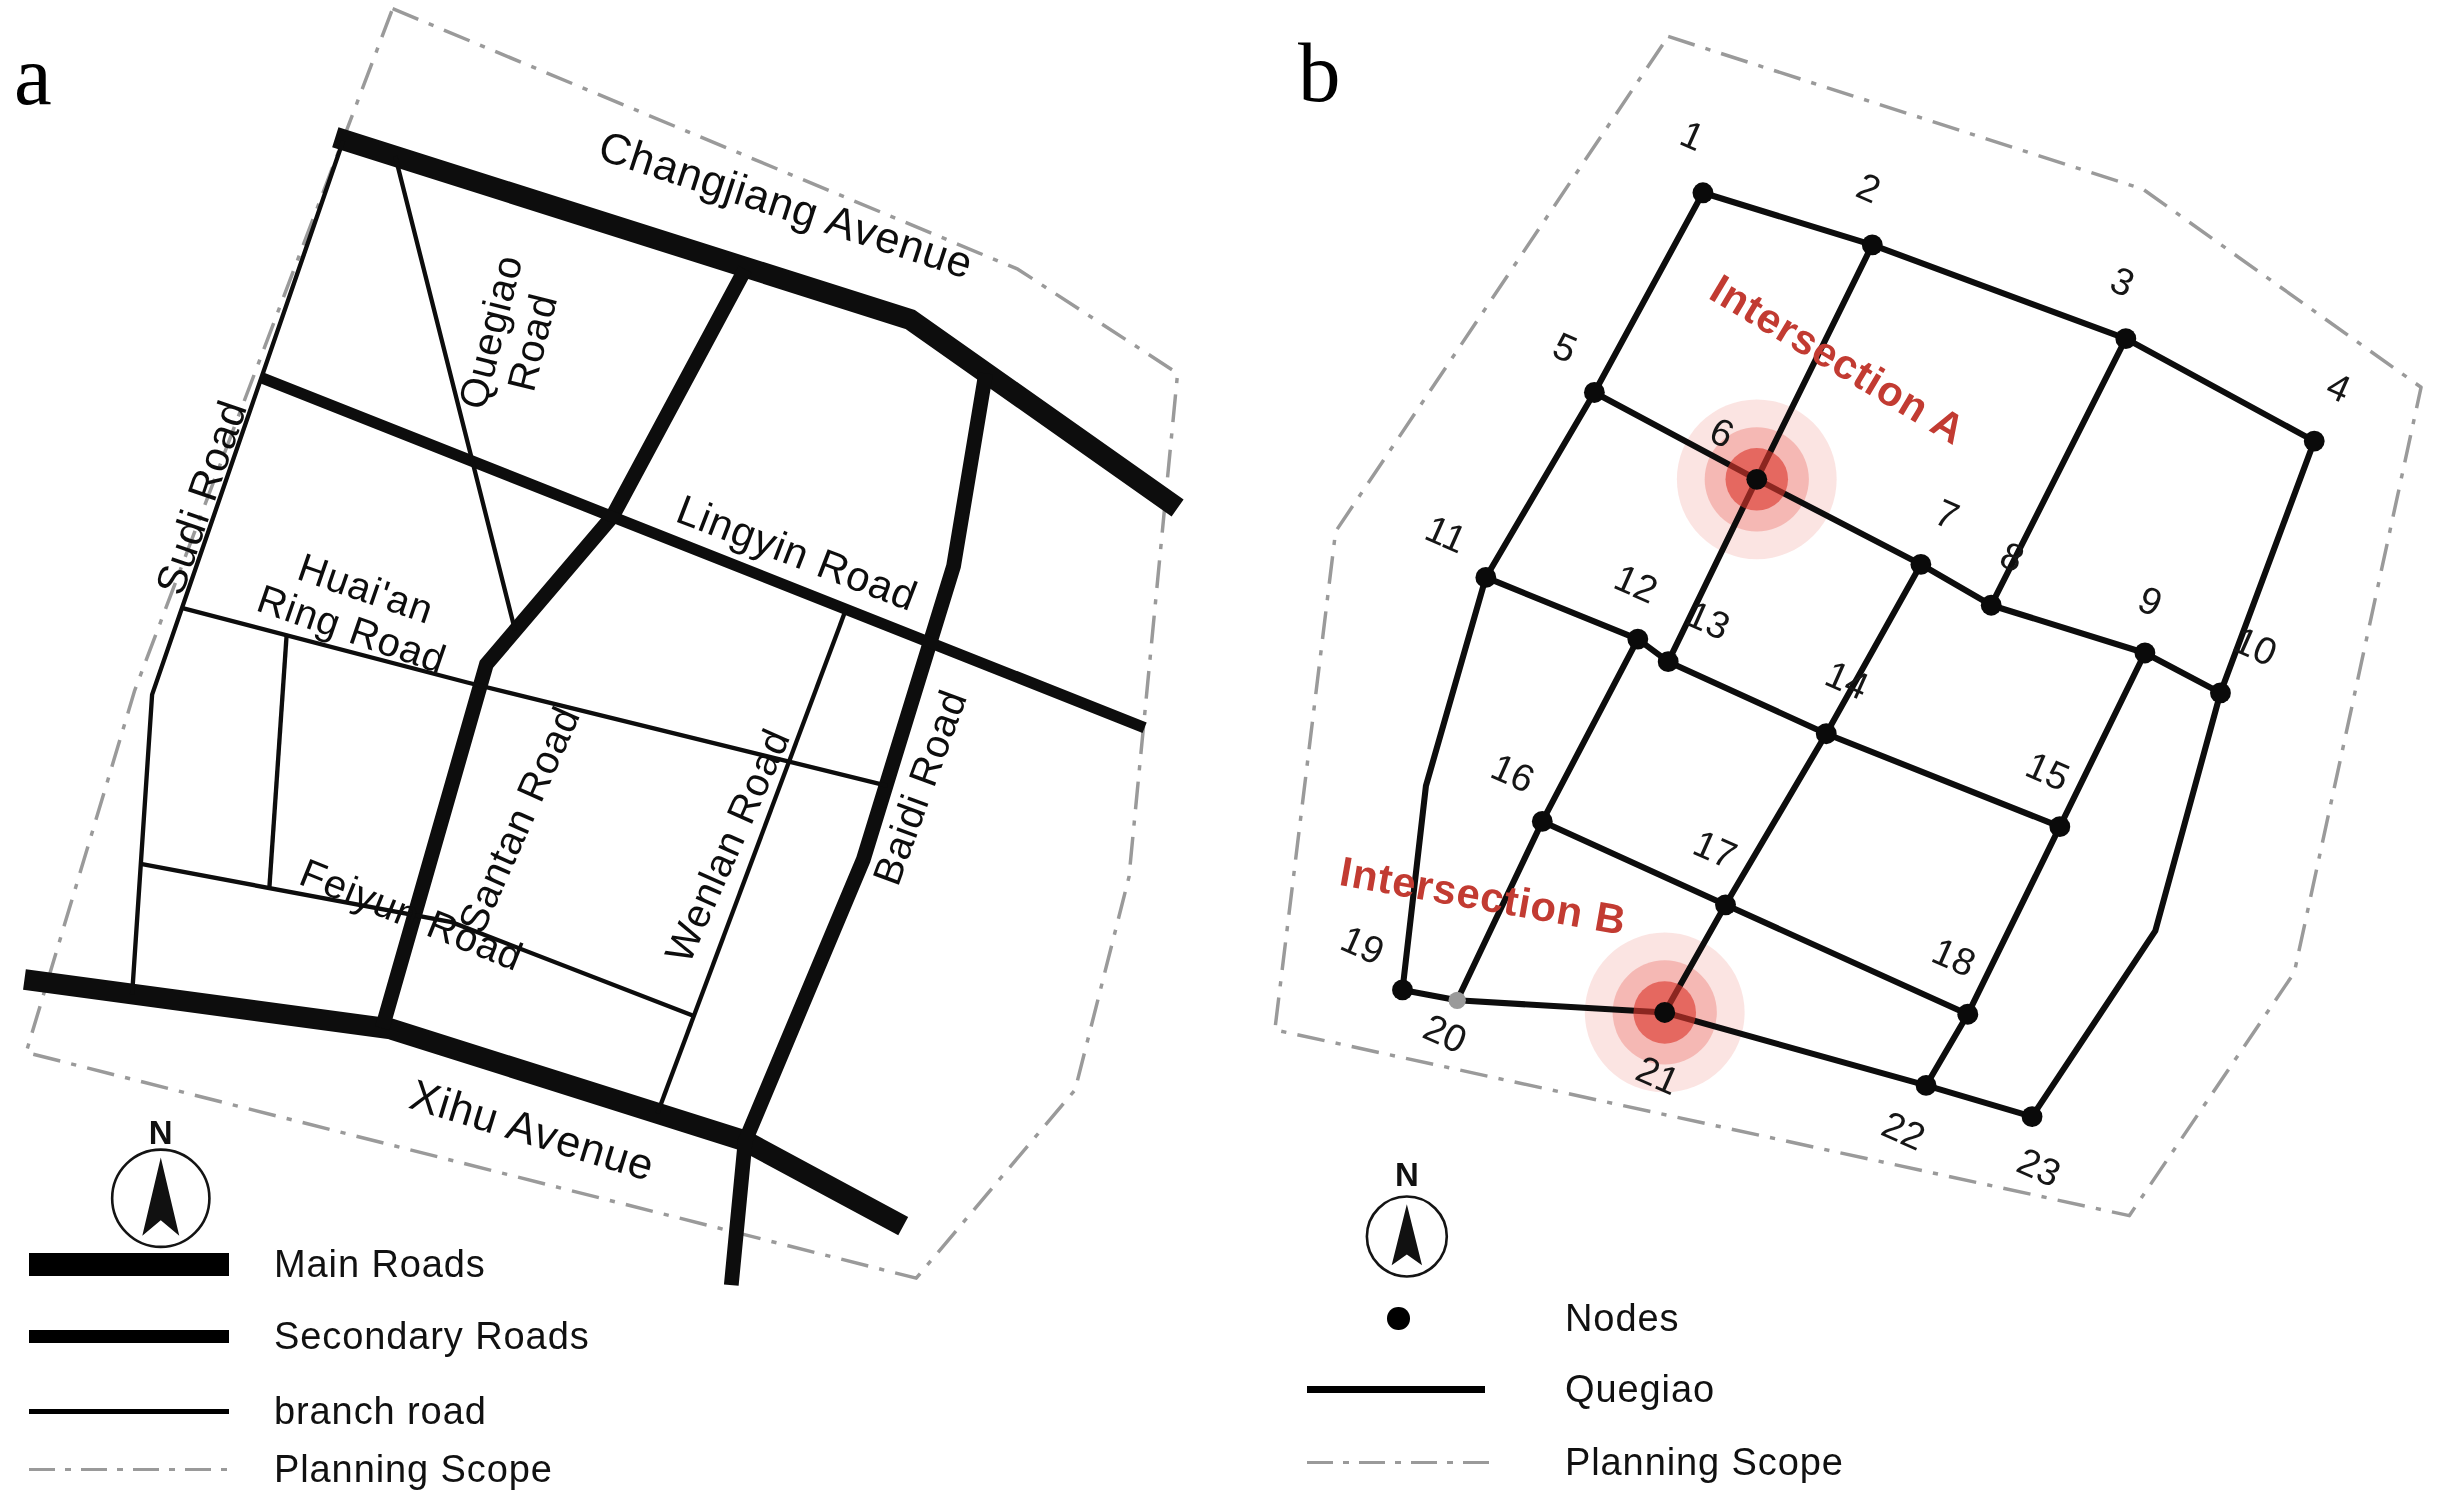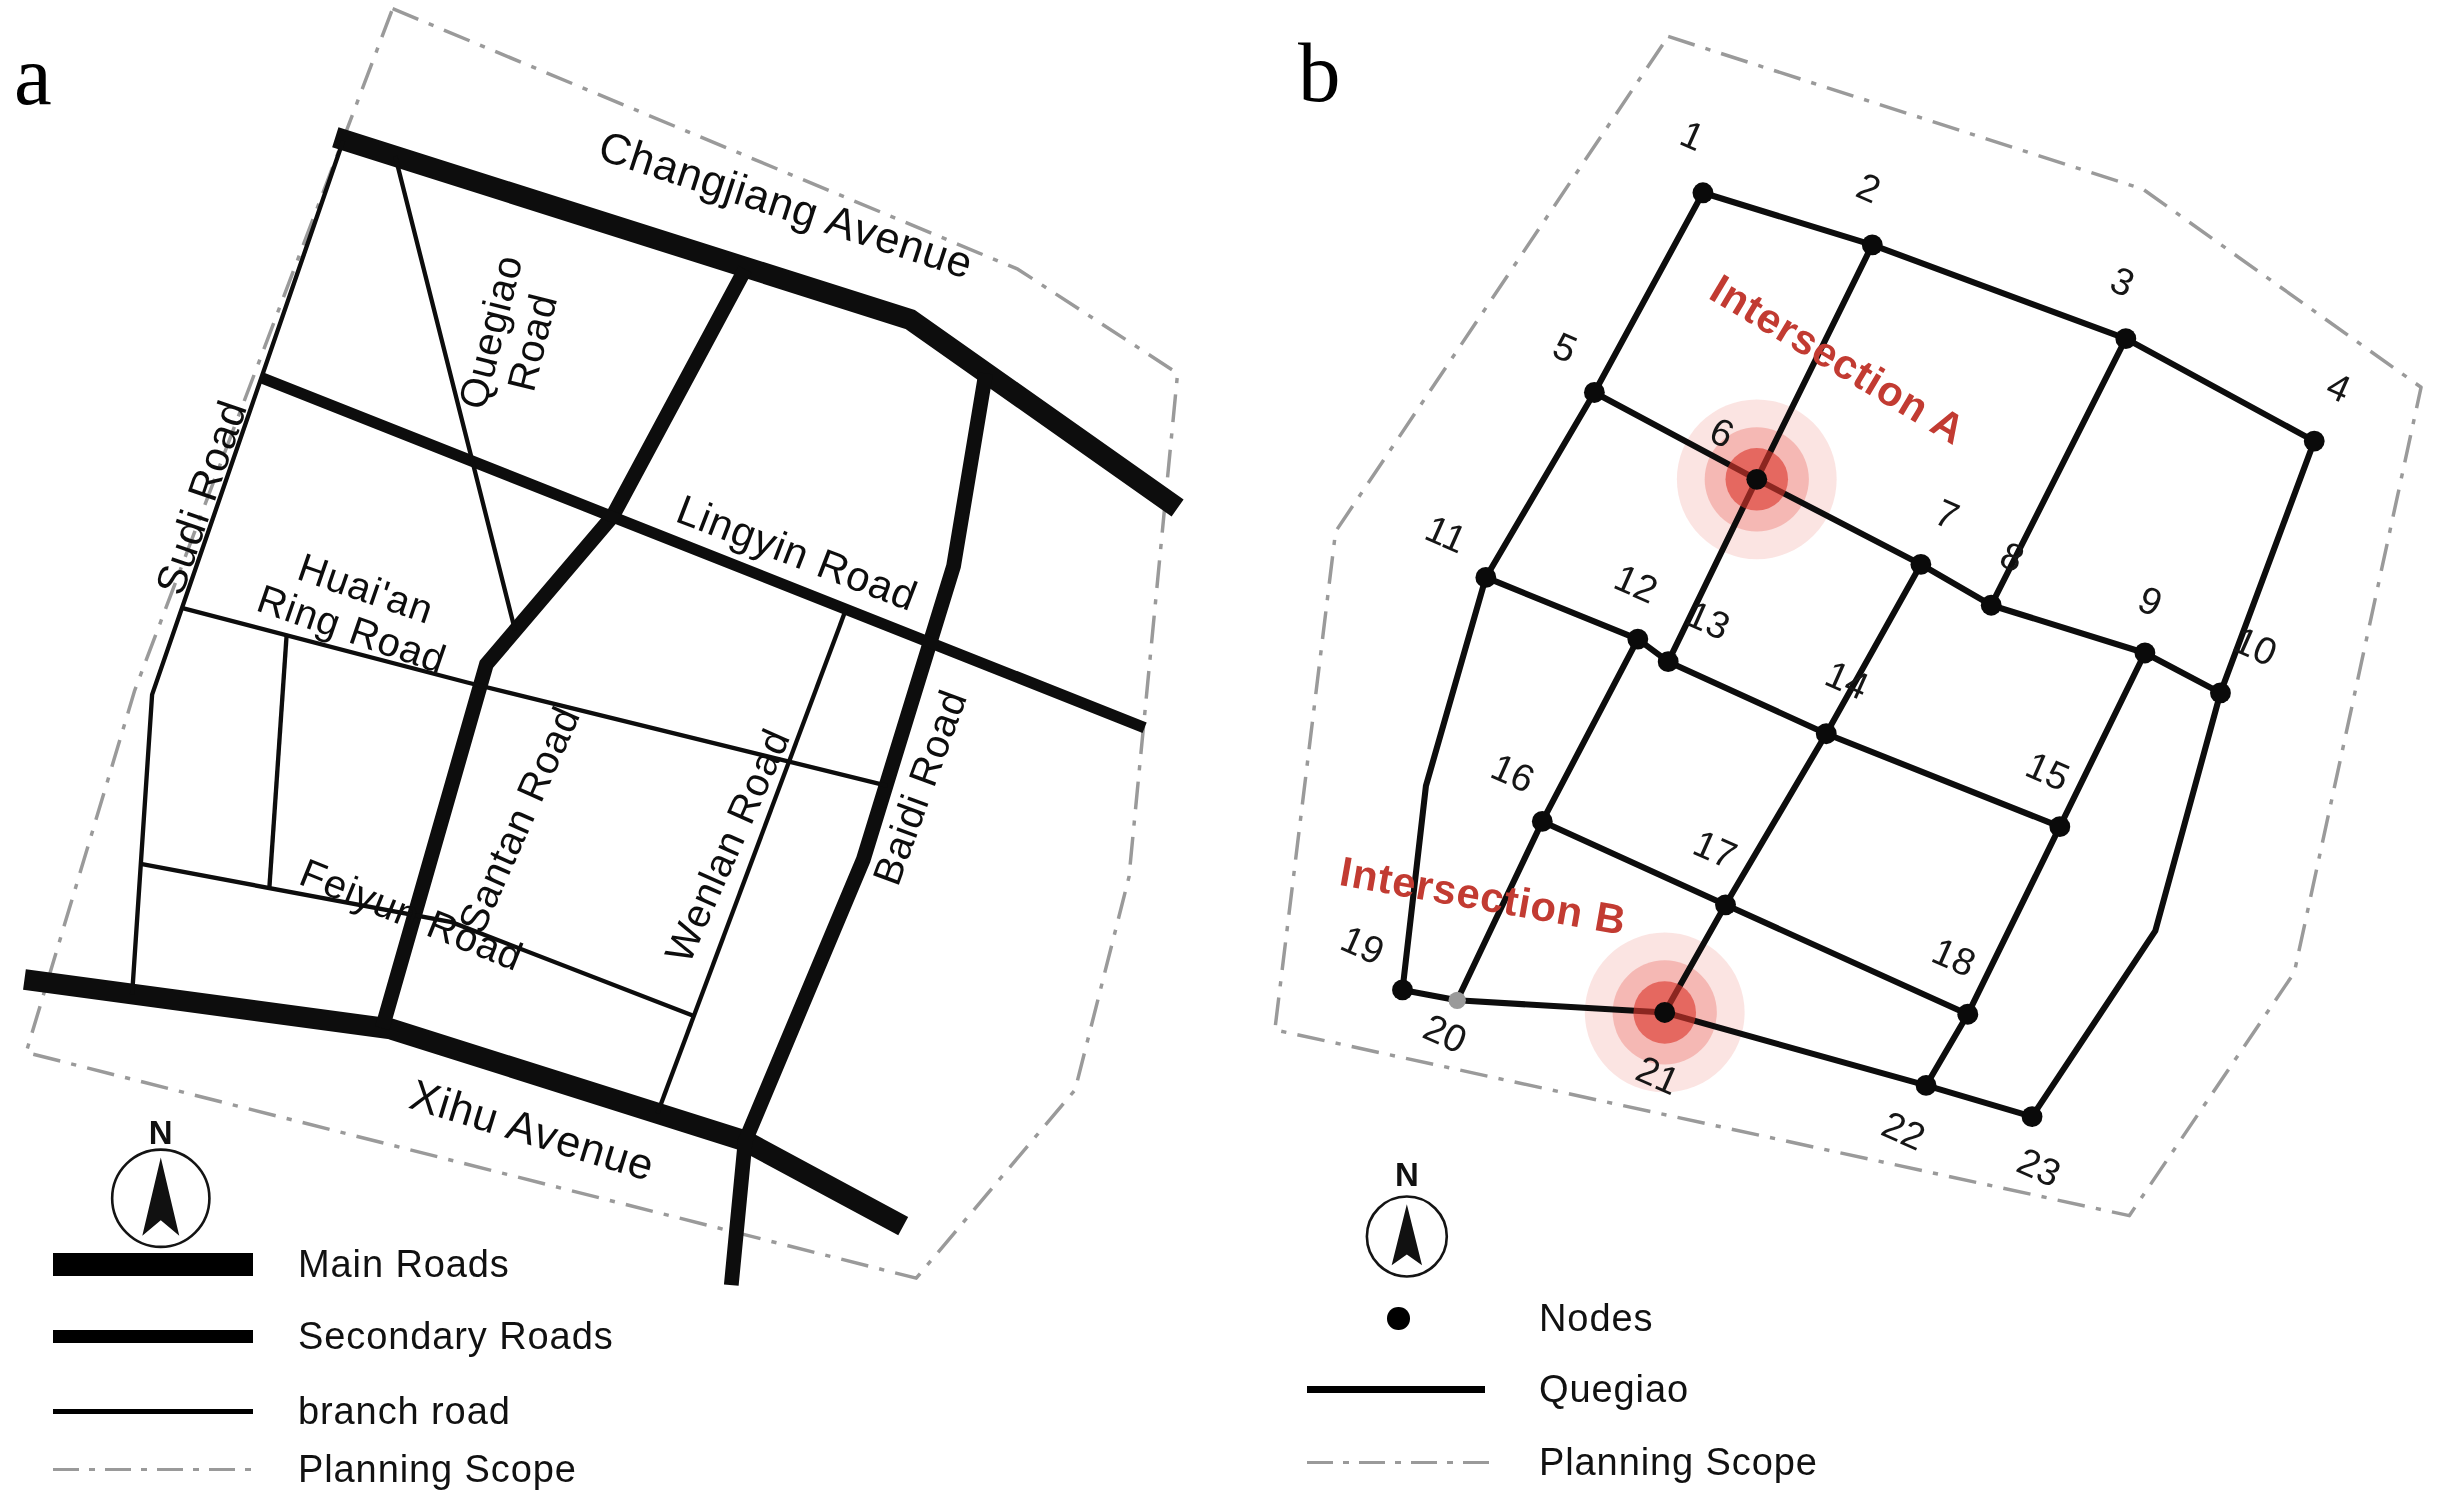--- a/index.html
+++ b/index.html
@@ -16,22 +16,22 @@
   .compass-circle{fill:#fff;stroke:#141414;stroke-width:3;}
   .compass-n{fill:#111;font-size:38px;font-weight:bold;text-anchor:middle;font-family:"Liberation Sans",sans-serif;}
   
   .panel-letter{position:absolute;font-family:"Liberation Serif","DejaVu Serif",serif;font-size:85px;color:#000;line-height:1;}
   #letter-a{left:14px;top:33px;}
   #letter-b{left:1298px;top:29.5px;}
   
   .lrow{position:absolute;display:flex;align-items:center;height:49px;}
   .lrow .swbox{width:200px;display:flex;align-items:center;}
   .lrow .lbl{margin-left:45px;font-size:38px;color:#111;white-space:nowrap;letter-spacing:0.9px;}
-  .legend-a .lrow{left:27px;width:712px;padding-left:26px;}
-  .legend-b .lrow{left:1307px;width:782px;}
+  .legend-a .lrow{left:3px;width:712px;padding-left:26px;}
+  .legend-b .lrow{left:1307px;width:782px;gap:26px;}
   .legend-b .swbox{width:182px;justify-content:flex-start;}
   .legend-b .lbl{margin-left:50px;}
   .sw-main{width:200px;height:22.6px;background:#000;}
   .sw-secondary{width:200px;height:13px;background:#000;}
   .sw-branch{width:200px;height:4.3px;background:#000;}
   .sw-scope{width:200px;height:3.5px;background:repeating-linear-gradient(90deg,#9a9a9a 0 26px,transparent 26px 36px,#9a9a9a 36px 42px,transparent 42px 52px);}
   .sw-node{width:22.6px;height:22.6px;border-radius:50%;background:#000;margin-left:80px;}
   .sw-section{width:178px;height:7px;background:#000;}
 </style>
 </head>

